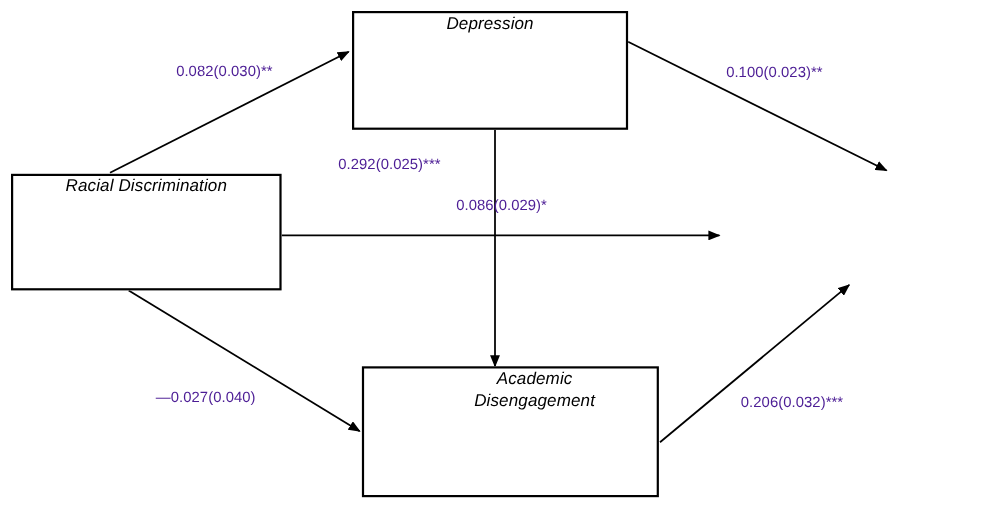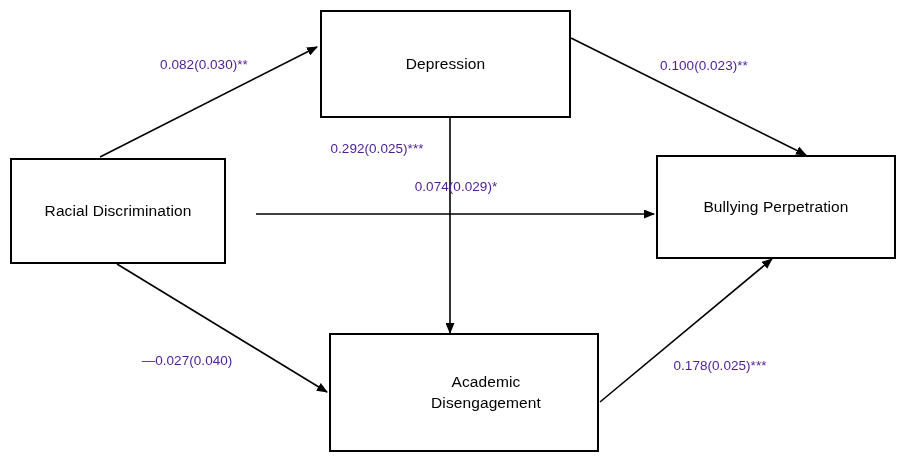--- a/index.html
+++ b/index.html
@@ -24,24 +24,24 @@
     top: 0;
     width: 908px;
     height: 466px;
   }
   .node-box {
     position: absolute;
     box-sizing: border-box;
     border: 2px solid #000000;
     background: #ffffff;
     display: flex;
-    align-items: center;
     justify-content: center;
     text-align: center;
     z-index: 3;
+    font-style: italic;
   }
   .node-label {
     font-size: 15.5px;
     line-height: 1.32;
     letter-spacing: 0.1px;
     color: #000000;
     white-space: pre-line;
   }
   .edge-label {
     position: absolute;
@@ -79,38 +79,35 @@
 
     <line x1="117" y1="264" x2="327" y2="392" stroke="#000000" stroke-width="1.6" marker-end="url(#arrowhead)"></line>
 
     <line x1="600" y1="402" x2="772" y2="259" stroke="#000000" stroke-width="1.6" marker-end="url(#arrowhead)"></line>
   </svg>
 
   <div class="node-box" style="left:320px; top:10px; width:251px; height:108px;">
     <span class="node-label">Depression</span>
   </div>
 
-  <div class="node-box" style="left:10px; top:158px; width:216px; height:106px;">
+  <div class="node-box" style="left:10px; top:158px; width:246px; height:106px;">
     <span class="node-label">Racial Discrimination</span>
   </div>
 
-  <div class="node-box" style="left:656px; top:155px; width:240px; height:104px;">
-    <span class="node-label">Bullying Perpetration</span>
-  </div>
 
   <div class="node-box" style="left:329px; top:333px; width:270px; height:119px;padding-left:44px;">
     <span class="node-label">Academic
 Disengagement</span>
   </div>
 
   <span class="edge-label anchor-center" style="left:204px; top:65px;">0.082(0.030)**</span>
 
   <span class="edge-label anchor-center" style="left:704px; top:66px;">0.100(0.023)**</span>
 
-  <span class="edge-label anchor-center" style="left:377px; top:149px;">0.292(0.025)***</span>
+  <span class="edge-label anchor-center" style="left:354px; top:149px;">0.292(0.025)***</span>
 
-  <span class="edge-label anchor-center" style="left:456px; top:187px;">0.074(0.029)*</span>
+  <span class="edge-label anchor-center" style="left:456px; top:187px;">0.086(0.029)*</span>
 
   <span class="edge-label anchor-center" style="left:187px; top:361px;">—0.027(0.040)</span>
 
-  <span class="edge-label anchor-center" style="left:720px; top:366px;">0.178(0.025)***</span>
+  <span class="edge-label anchor-center" style="left:720px; top:366px;">0.206(0.032)***</span>
 
 </div>
 
 </body></html>

